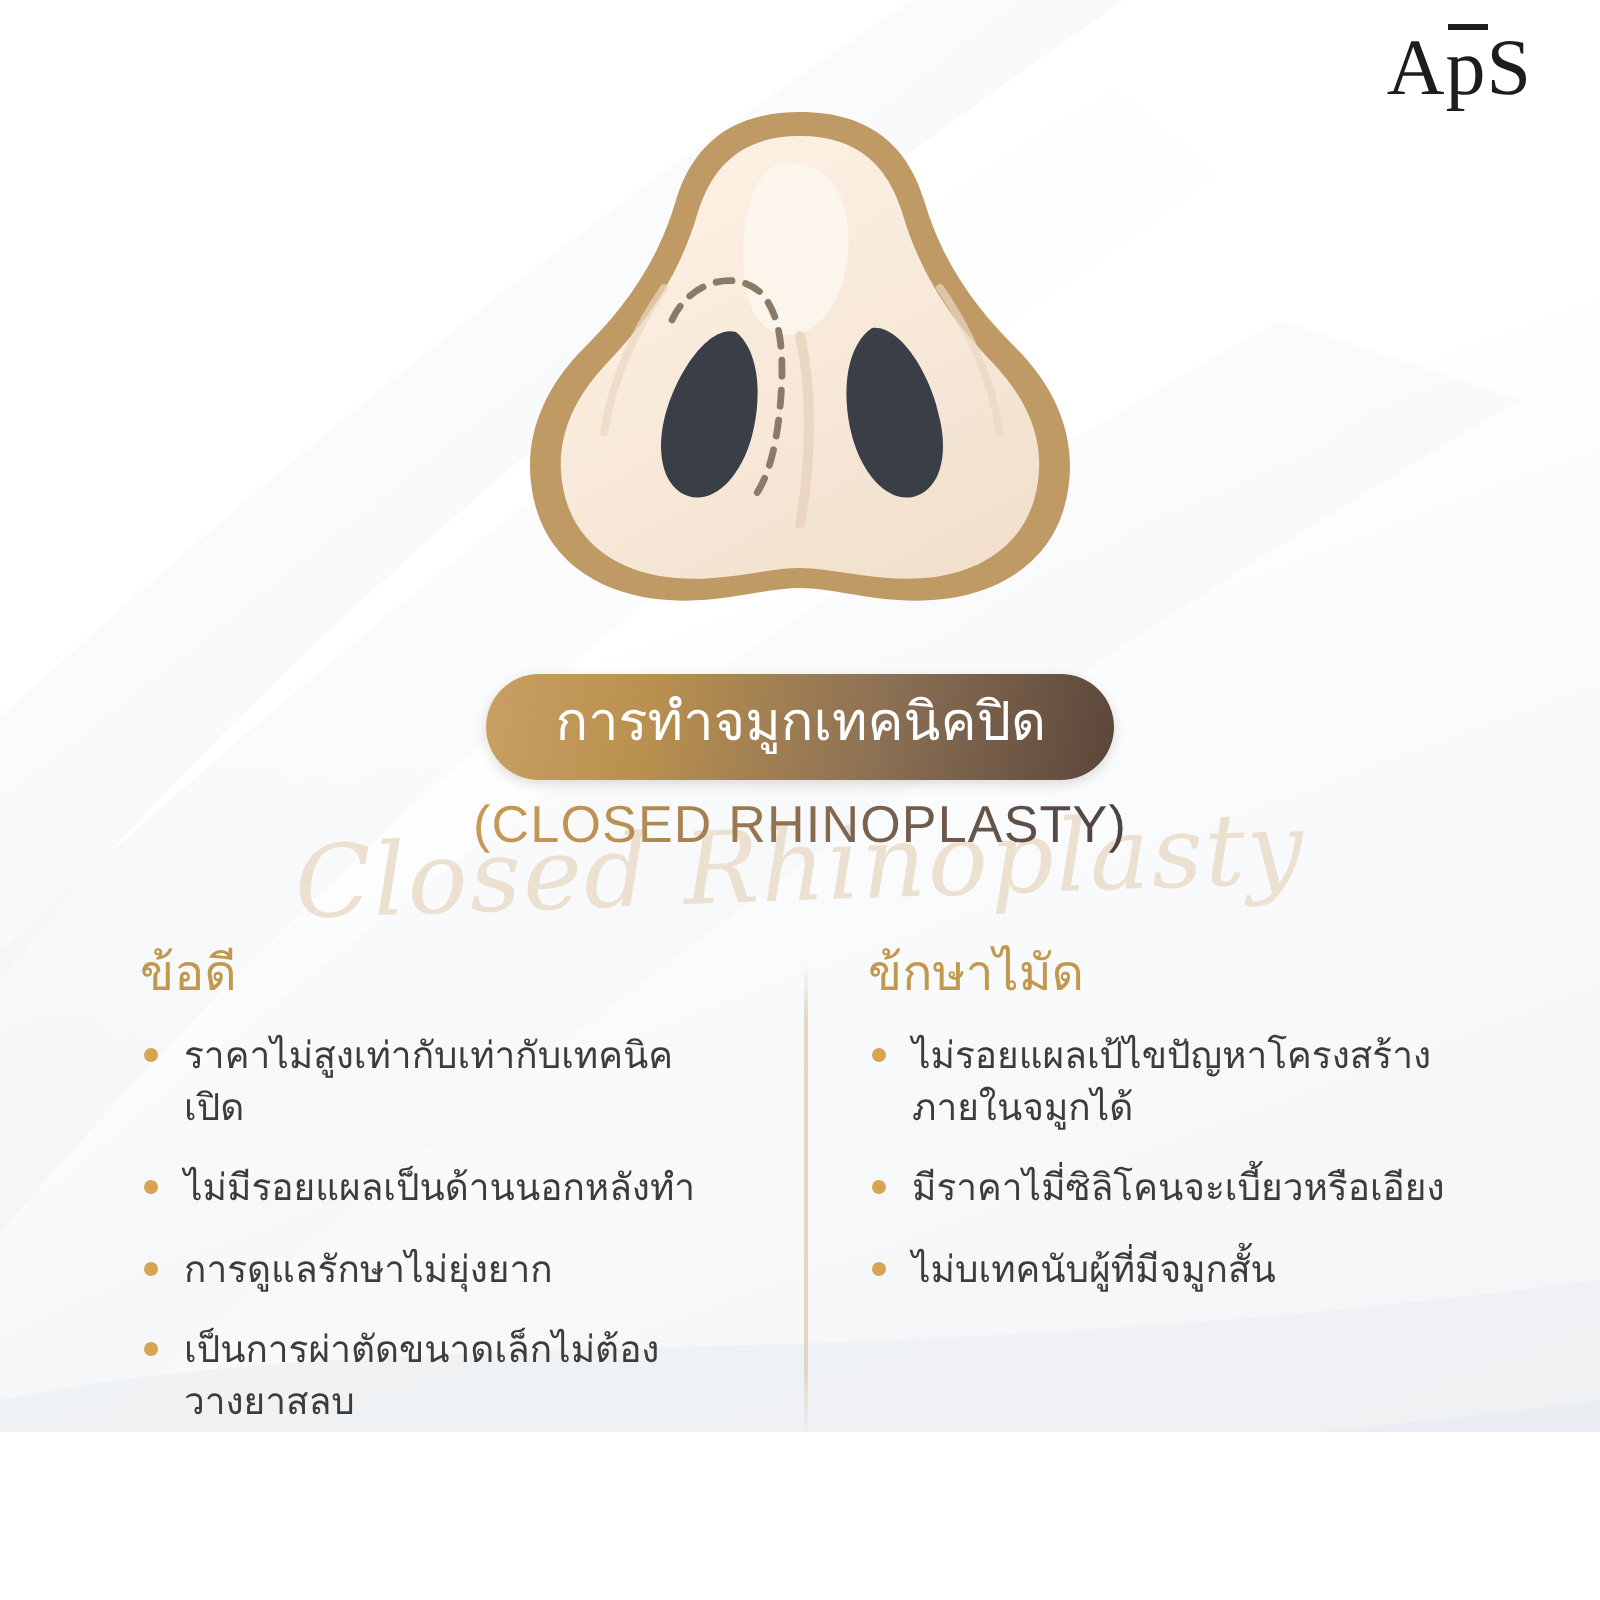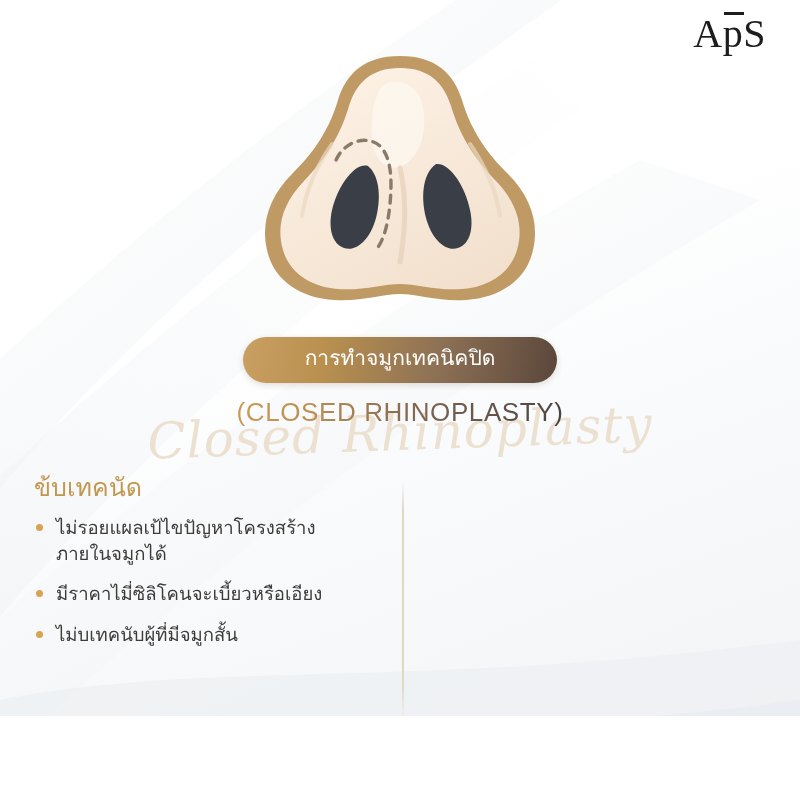--- a/index.html
+++ b/index.html
@@ -78,24 +78,25 @@
     min-width: 314px;
     padding: 9px 34px 13px;
     border-radius: 30px;
     background: linear-gradient(100deg, #c9a063 0%, #b9904f 26%, #8d7155 62%, #5a463a 100%);
     box-shadow: 0 2px 6px rgba(90, 70, 50, 0.18);
     text-align: center;
     box-sizing: border-box;
   }
   .title-pill .title-text {
     color: #ffffff;
-    font-size: 21px;
+    font-size: 27px;
     line-height: 1.15;
     white-space: nowrap;
     font-weight: 400;
+    text-align: right;
   }
 
   
   .sub-wrap {
     position: absolute;
     top: 392px;
     left: 0;
     width: 800px;
     height: 72px;
   }
@@ -277,23 +278,32 @@
 
   <div class="sub-wrap">
     <div class="watermark">Closed Rhinoplasty</div>
     <div class="subtitle">(CLOSED RHINOPLASTY)</div>
   </div>
 
   <div class="divider"></div>
 
   <div class="columns">
 
+    <div class="col col-left">
+      <h2 class="col-heading">ข้อดี</h2>
+      <ul class="bullets">
+        <li>ราคาไม่สูงเท่ากับเท่ากับเทคนิคเปิด</li>
+        <li>ไม่มีรอยแผลเป็นด้านนอกหลังทำ</li>
+        <li>การดูแลรักษาไม่ยุ่งยาก</li>
+        <li>เป็นการผ่าตัดขนาดเล็กไม่ต้องวางยาสลบ</li>
+      </ul>
+    </div>
 
     <div class="col col-right">
-      <h2 class="col-heading">ข้บเทคนัด</h2>
+      <h2 class="col-heading">ข้กษาไมัด</h2>
       <ul class="bullets">
         <li>ไม่รอยแผลเป้ไขปัญหาโครงสร้างภายในจมูกได้</li>
         <li>มีราคาไมี่ซิลิโคนจะเบี้ยวหรือเอียง</li>
         <li>ไม่บเทคนับผู้ที่มีจมูกสั้น</li>
       </ul>
     </div>
 
   </div>
 
 </div>

